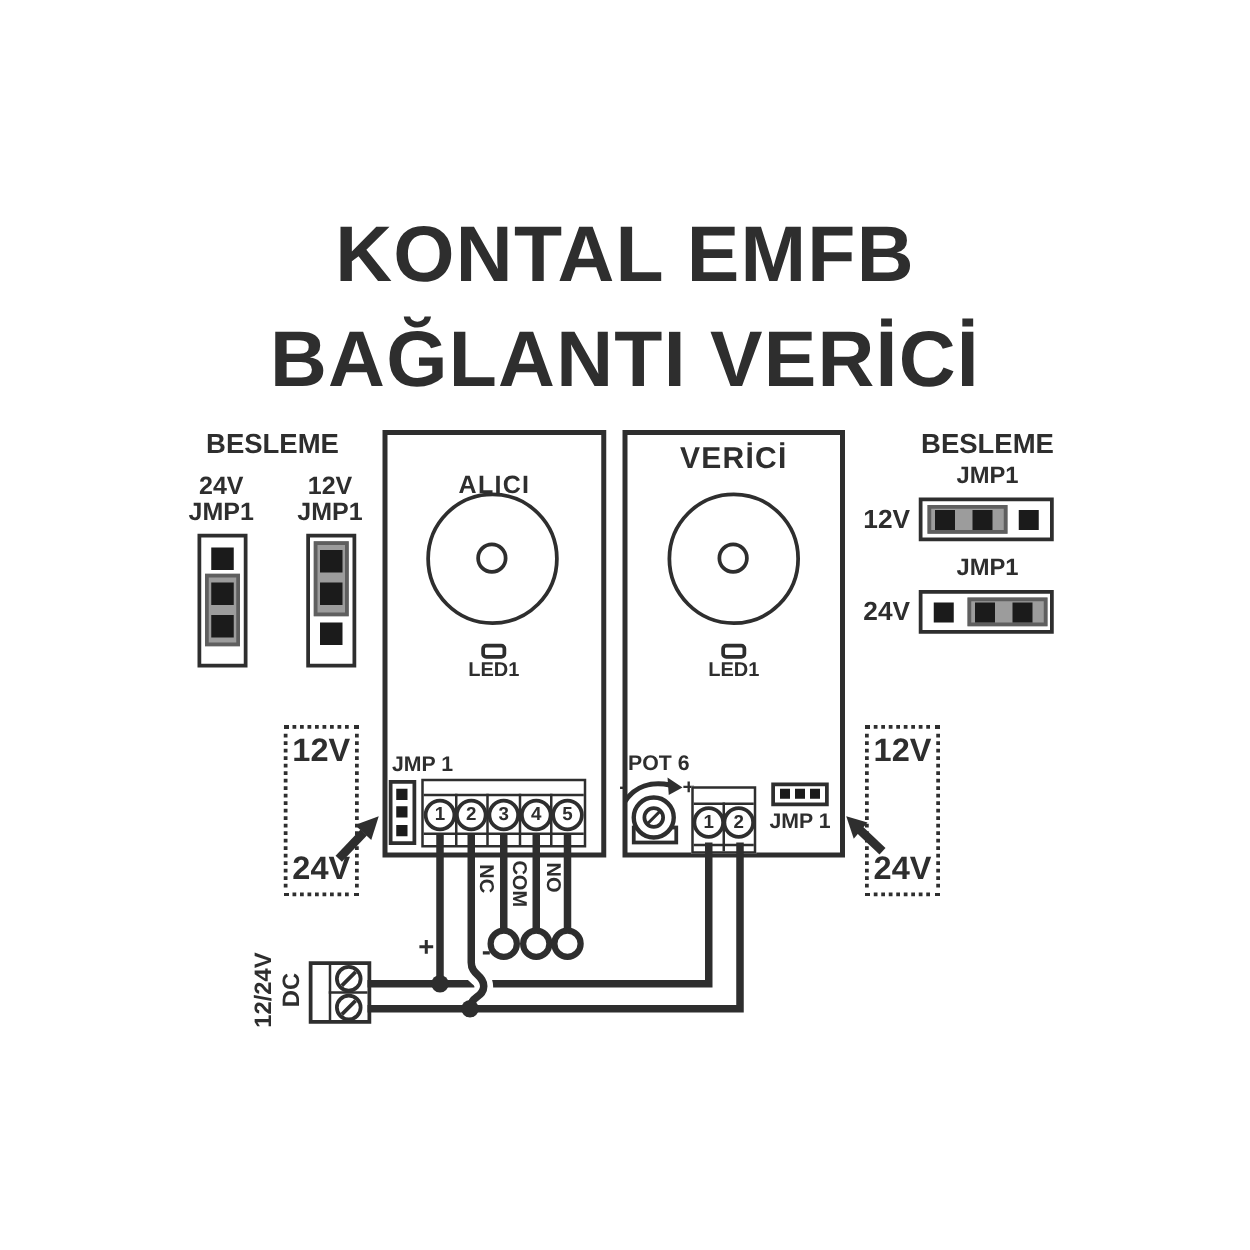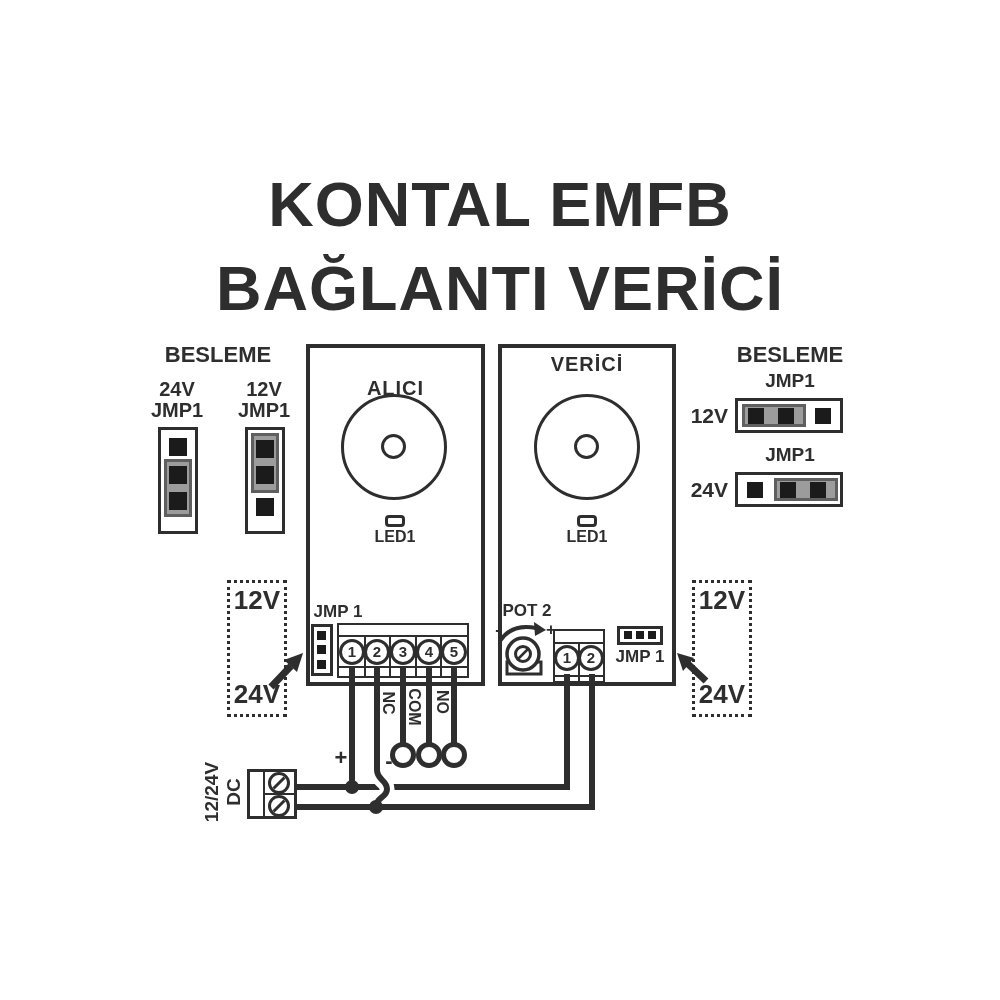--- a/index.html
+++ b/index.html
@@ -91,27 +91,27 @@
     <div class="ln" style="left:76px;top:10px;width:2px;height:41px;"></div>
     <div class="ln" style="left:101px;top:10px;width:2px;height:41px;"></div>
     <div class="term" style="left:0;top:14px;">1</div>
     <div class="term" style="left:25px;top:14px;">2</div>
     <div class="term" style="left:51px;top:14px;">3</div>
     <div class="term" style="left:77px;top:14px;">4</div>
     <div class="term" style="left:102px;top:14px;">5</div>
   </div>
 
   <div class="board" style="left:498px;top:344px;width:178px;height:342px;"></div>
-  <div class="t" style="left:498px;top:353px;width:178px;font-size:20px;letter-spacing:1px;">VERİCİ</div>
+  <div class="t" style="left:498px;top:353px;width:178px;font-size:24px;letter-spacing:1px;">VERİCİ</div>
   <div class="circ" style="left:534px;top:394px;width:106px;height:106px;"></div>
   <div class="circ" style="left:574px;top:434px;width:25px;height:25px;"></div>
   <div class="led" style="left:577px;top:515px;"></div>
   <div class="t" style="left:537px;top:528px;width:100px;font-size:16px;">LED1</div>
 
-  <div class="t" style="left:497px;top:601px;width:60px;font-size:17px;">POT 2</div>
+  <div class="t" style="left:497px;top:601px;width:60px;font-size:17px;">POT 6</div>
   <div class="t" style="left:490px;top:622px;width:16px;font-size:16px;line-height:16px;">-</div>
   <div class="t" style="left:543px;top:621px;width:16px;font-size:17px;line-height:17px;">+</div>
 
   <div class="tb" style="left:553px;top:629px;width:52px;height:54px;">
     <div class="ln" style="left:0;top:11px;width:48px;height:2px;"></div>
     <div class="ln" style="left:0;top:44px;width:48px;height:2px;"></div>
     <div class="ln" style="left:23px;top:11px;width:2px;height:39px;"></div>
     <div class="term" style="left:-1px;top:14px;">1</div>
     <div class="term" style="left:23px;top:14px;">2</div>
   </div>

